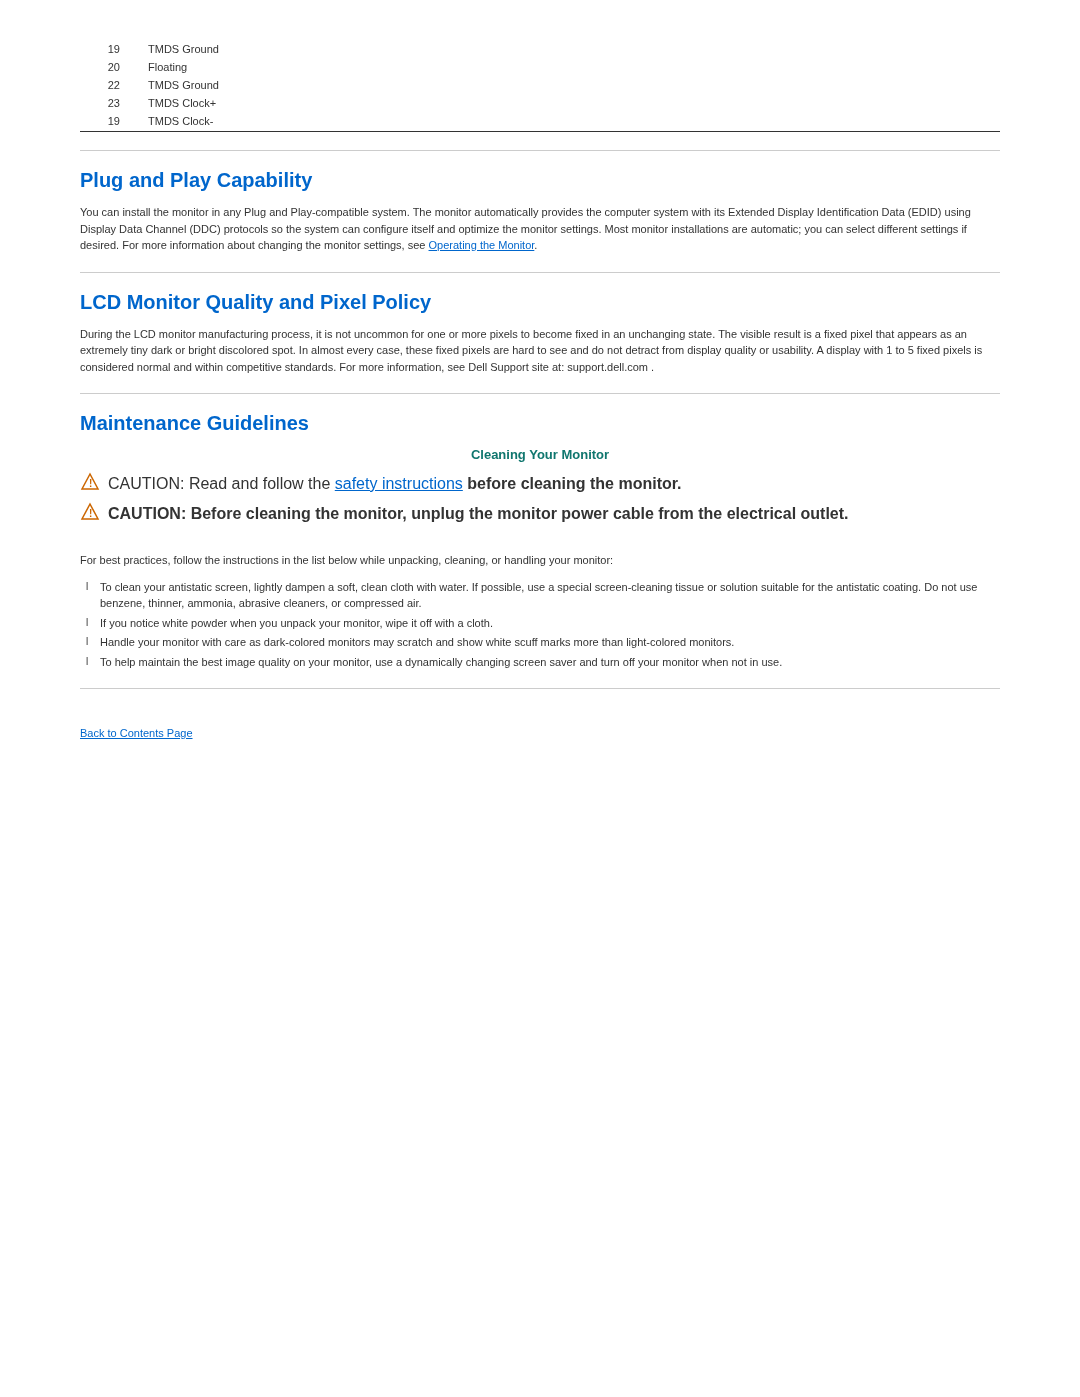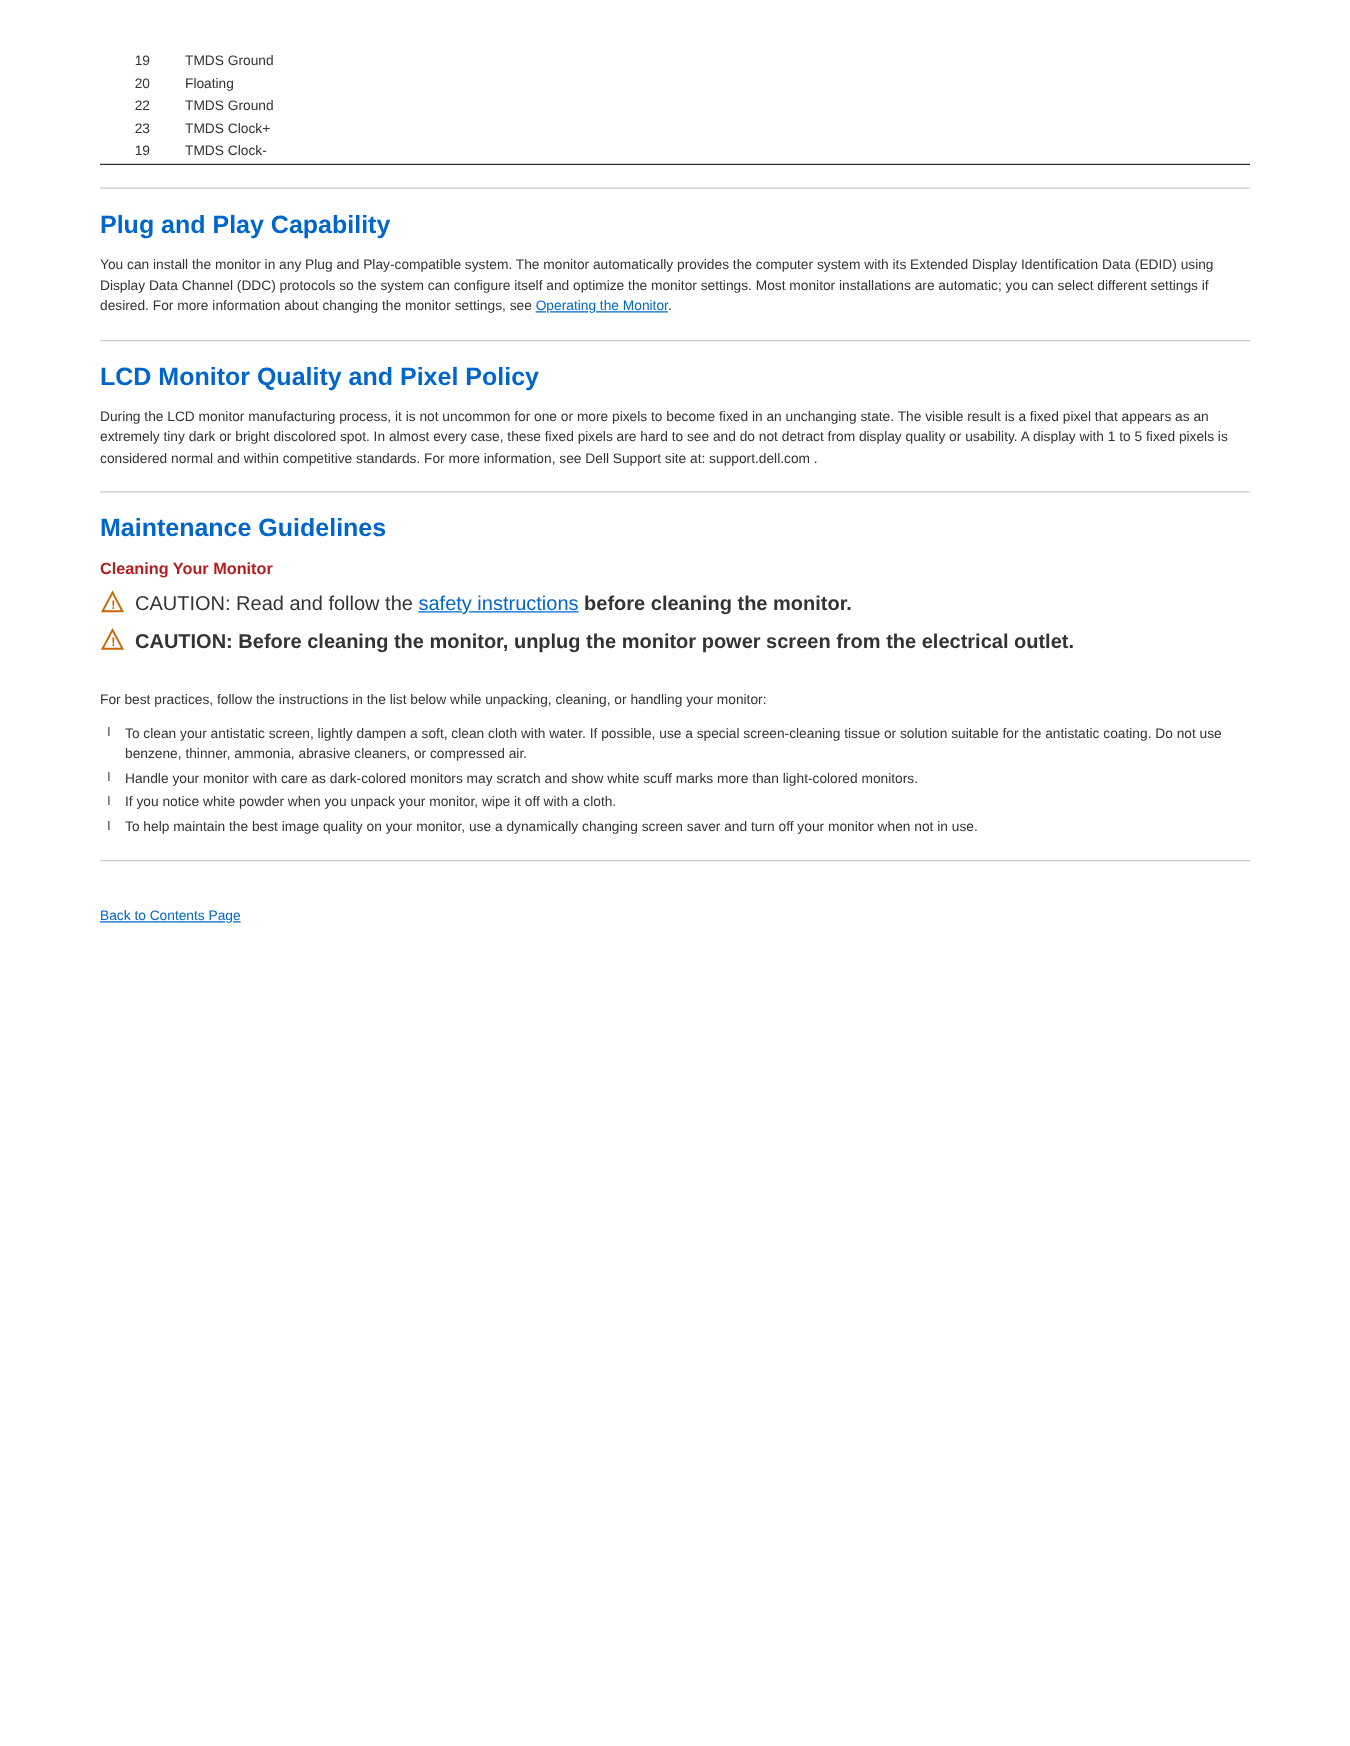--- a/index.html
+++ b/index.html
@@ -45,23 +45,24 @@
       font-size: 20px;
       font-weight: bold;
       color: #0066cc;
       margin-bottom: 12px;
       font-family: Arial, Helvetica, sans-serif;
     }
 
     .subsection-title {
       font-size: 13px;
       font-weight: bold;
-      color: #b91c1c;
+      color: #0f766e;
       margin-bottom: 10px;
       font-family: Arial, Helvetica, sans-serif;
+      text-align: center;
     }
 
     .section-block {
       margin-bottom: 10px;
     }
 
     .body-text {
       font-size: 11px;
       color: #333;
       line-height: 1.5;
@@ -183,30 +184,30 @@
         <span>CAUTION: Read and follow the </span><a href="#">safety instructions</a><span> <strong>before cleaning the monitor.</strong></span>
       </span>
     </div>
 
     <div class="caution-block">
       <svg class="caution-icon" viewBox="0 0 20 20" xmlns="http://www.w3.org/2000/svg">
         <polygon points="10,2 18,17 2,17" fill="none" stroke="#cc6600" stroke-width="1.5"></polygon>
         <text x="9" y="15" font-size="10" fill="#cc6600" font-weight="bold">!</text>
       </svg>
       <span class="caution-text">
-        <strong>CAUTION: <span>Before cleaning the monitor, unplug the monitor power screen from the electrical outlet.</span></strong>
+        <strong>CAUTION: <span>Before cleaning the monitor, unplug the monitor power cable from the electrical outlet.</span></strong>
       </span>
     </div>
 
     <p class="body-text" style="margin-top:26px;">For best practices, follow the instructions in the list below while unpacking, cleaning, or handling your monitor:</p>
 
     <ul class="bullet-list" id="bullet-list">
         <li>To clean your antistatic screen, lightly dampen a soft, clean cloth with water. If possible, use a special screen-cleaning tissue or solution suitable for the antistatic coating. Do not use benzene, thinner, ammonia, abrasive cleaners, or compressed air.</li>
+        <li>If you notice white powder when you unpack your monitor, wipe it off with a cloth.</li>
         <li>Handle your monitor with care as dark-colored monitors may scratch and show white scuff marks more than light-colored monitors.</li>
-        <li>If you notice white powder when you unpack your monitor, wipe it off with a cloth.</li>
         <li>To help maintain the best image quality on your monitor, use a dynamically changing screen saver and turn off your monitor when not in use.</li>
       </ul>
   </div>
 </div>
 
 <hr class="section-divider">
 
 <div class="back-link">
   <a href="#">Back to Contents Page</a>
 </div>

